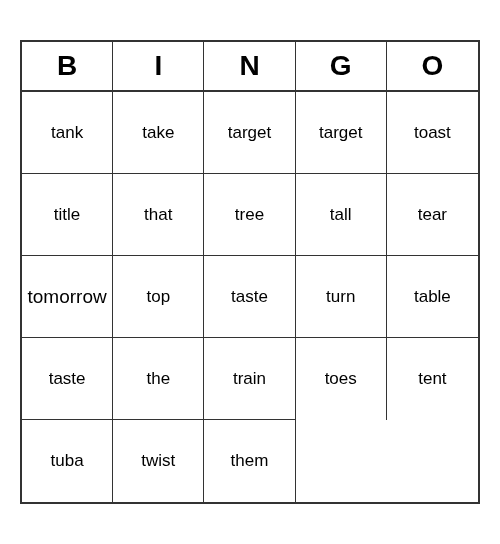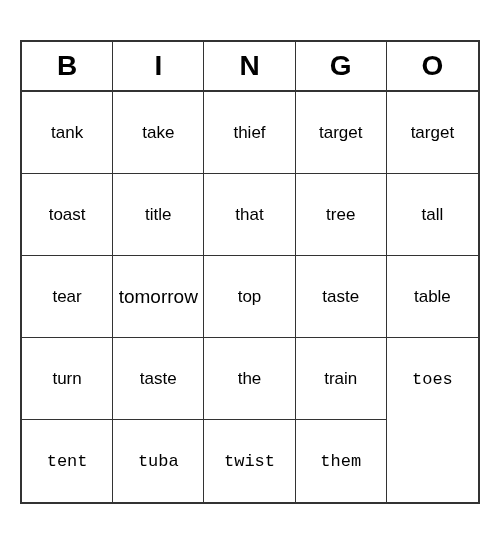--- a/index.html
+++ b/index.html
@@ -59,55 +59,53 @@
       border-bottom: 1px solid #333;
       text-align: center;
     }
 
     .bingo-cell:nth-child(5n) {
       border-right: none;
     }
 
     .bingo-cell:nth-last-child(-n+5) {
       border-bottom: none;
-      font-family: Liberation Mono, monospace;
     }
 
     .bingo-cell.small-text {
       font-size: 19px;
     }
   </style>
 </head>
 <body>
 
 <div class="bingo-card">
   <div class="bingo-header">
     <div class="bingo-header-cell">B</div>
     <div class="bingo-header-cell">I</div>
     <div class="bingo-header-cell">N</div>
     <div class="bingo-header-cell">G</div>
     <div class="bingo-header-cell">O</div>
   </div>
   <div class="bingo-grid" id="grid-container">
   <div class="bingo-cell">tank</div>
       <div class="bingo-cell">take</div>
-      <div class="bingo-cell">thief</div>
       <div class="bingo-cell">target</div>
       <div class="bingo-cell">target</div>
       <div class="bingo-cell">toast</div>
       <div class="bingo-cell">title</div>
       <div class="bingo-cell">that</div>
       <div class="bingo-cell">tree</div>
       <div class="bingo-cell">tall</div>
       <div class="bingo-cell">tear</div>
       <div class="bingo-cell small-text">tomorrow</div>
       <div class="bingo-cell">top</div>
       <div class="bingo-cell">taste</div>
+      <div class="bingo-cell">turn</div>
       <div class="bingo-cell">table</div>
-      <div class="bingo-cell">turn</div>
       <div class="bingo-cell">taste</div>
       <div class="bingo-cell">the</div>
       <div class="bingo-cell">train</div>
       <div class="bingo-cell">toes</div>
       <div class="bingo-cell">tent</div>
       <div class="bingo-cell">tuba</div>
       <div class="bingo-cell">twist</div>
       <div class="bingo-cell">them</div>
     </div>
 </div>

